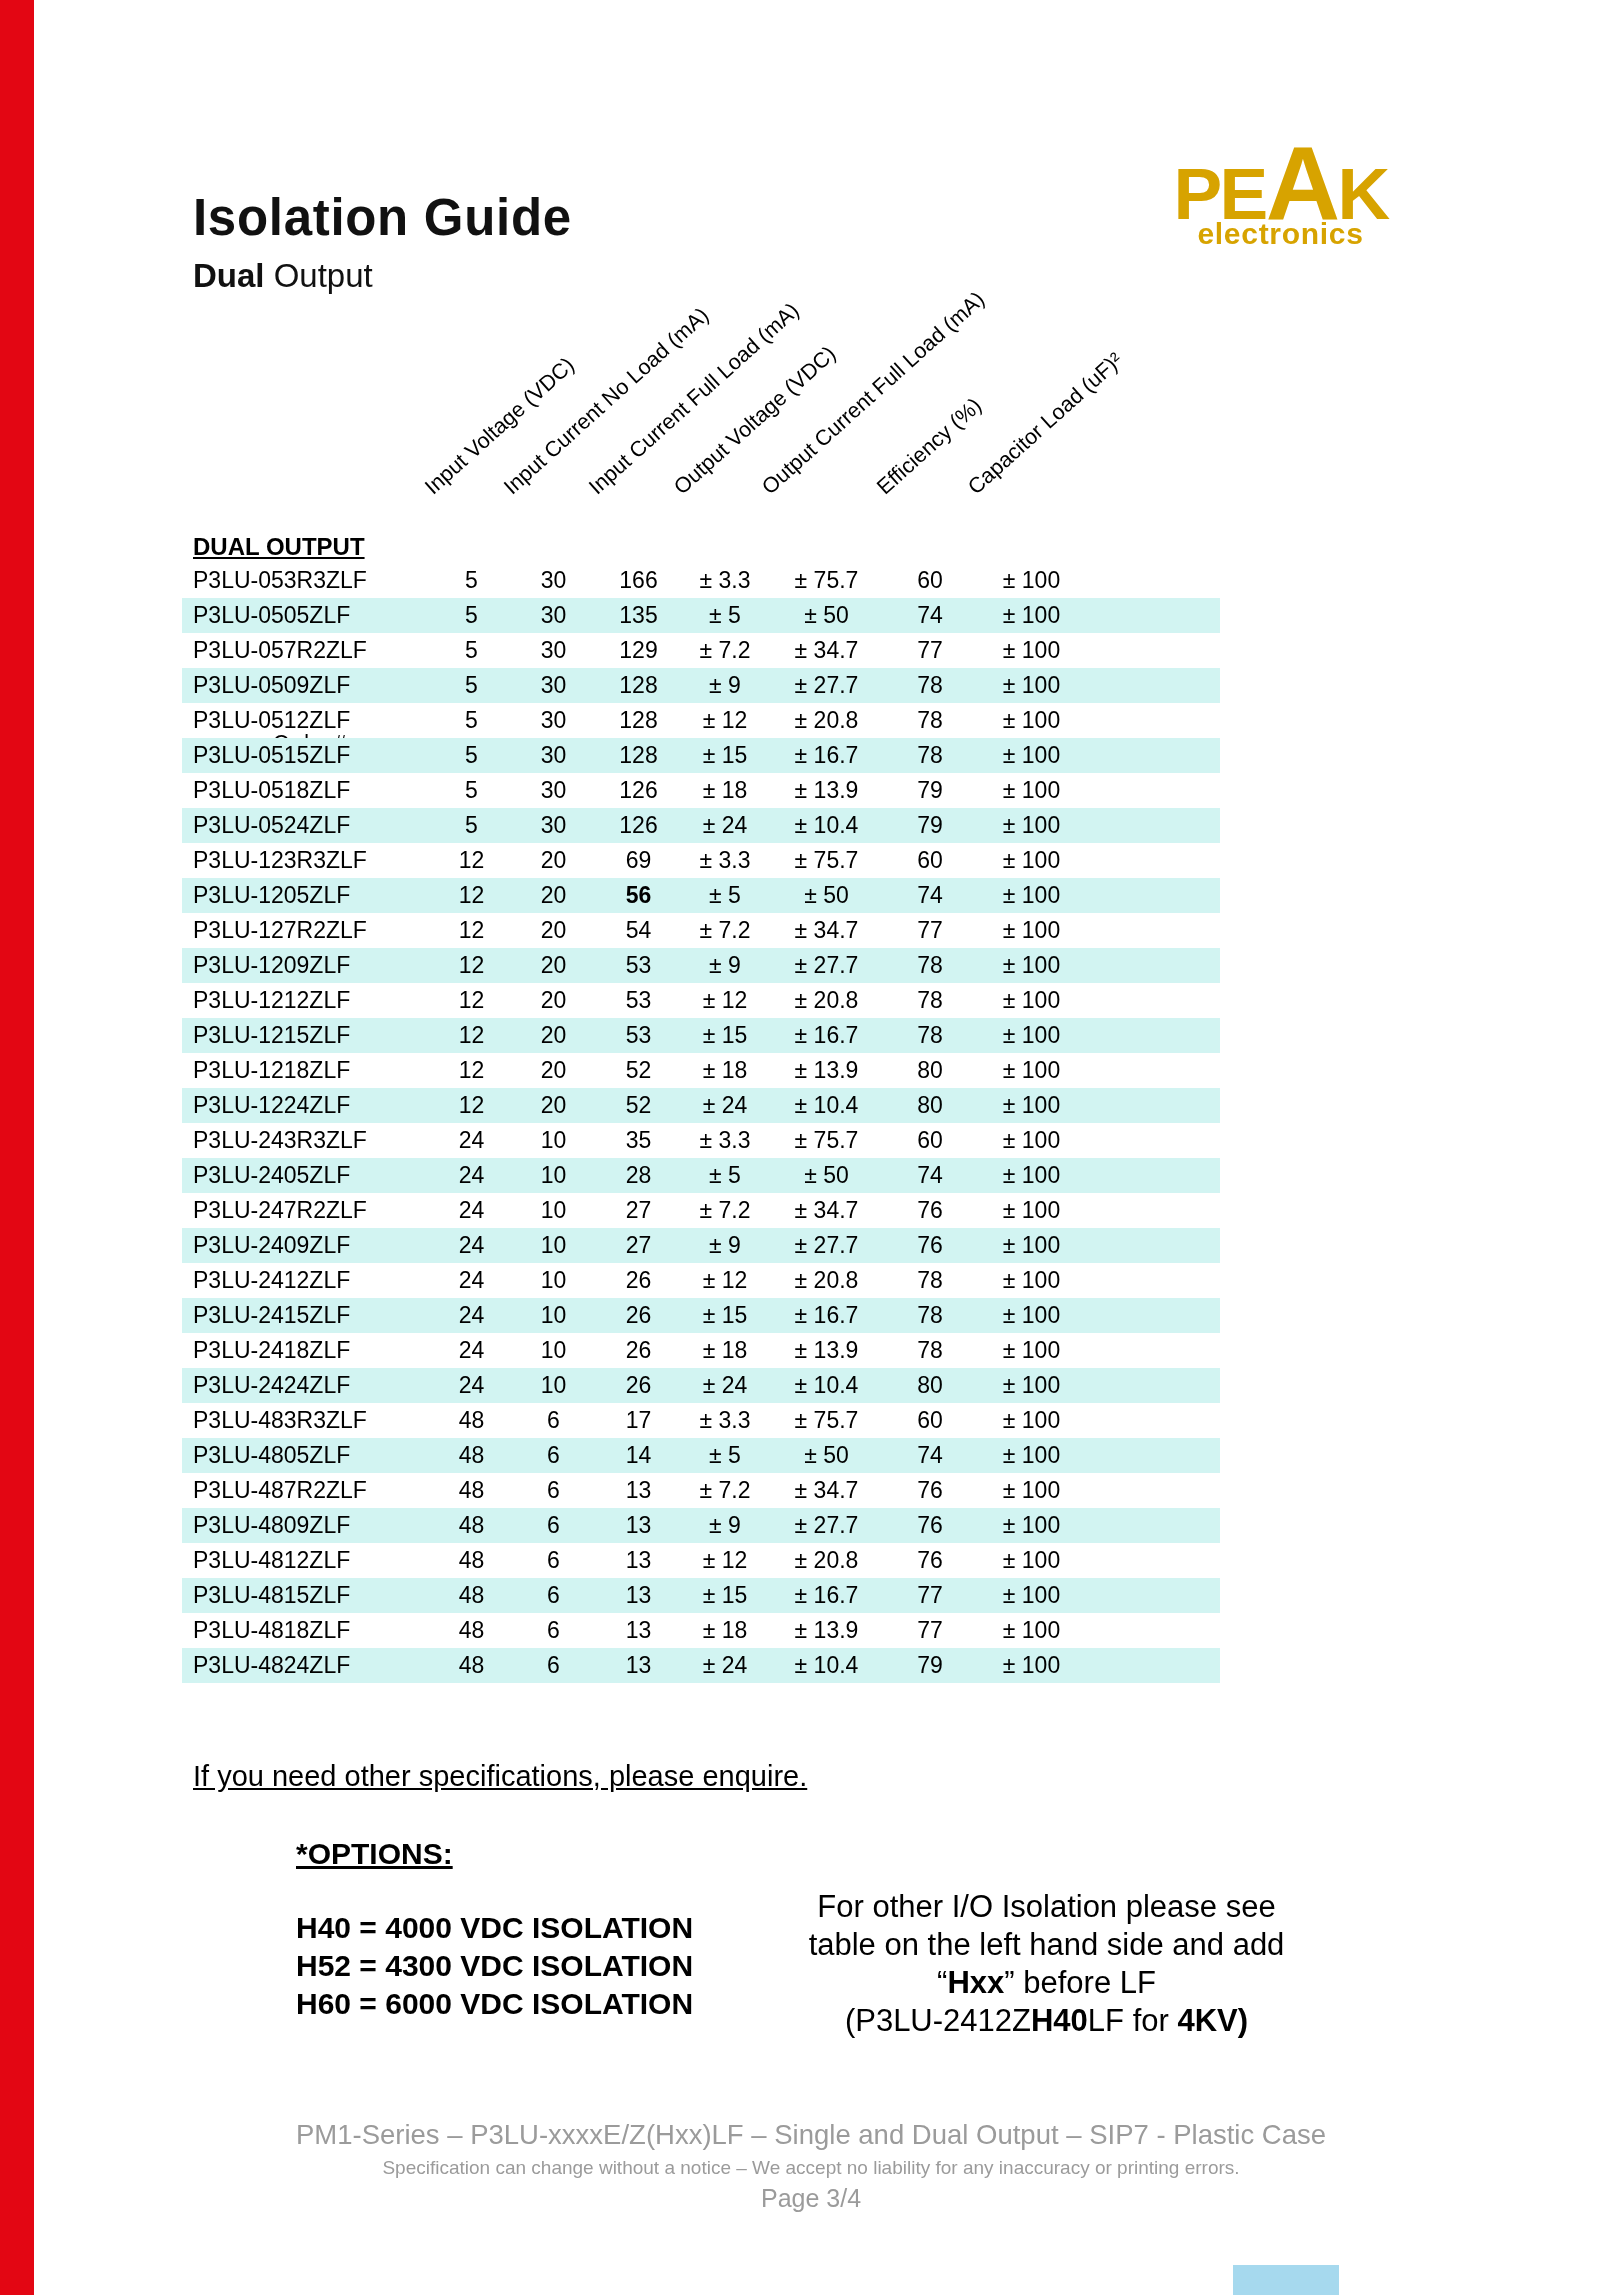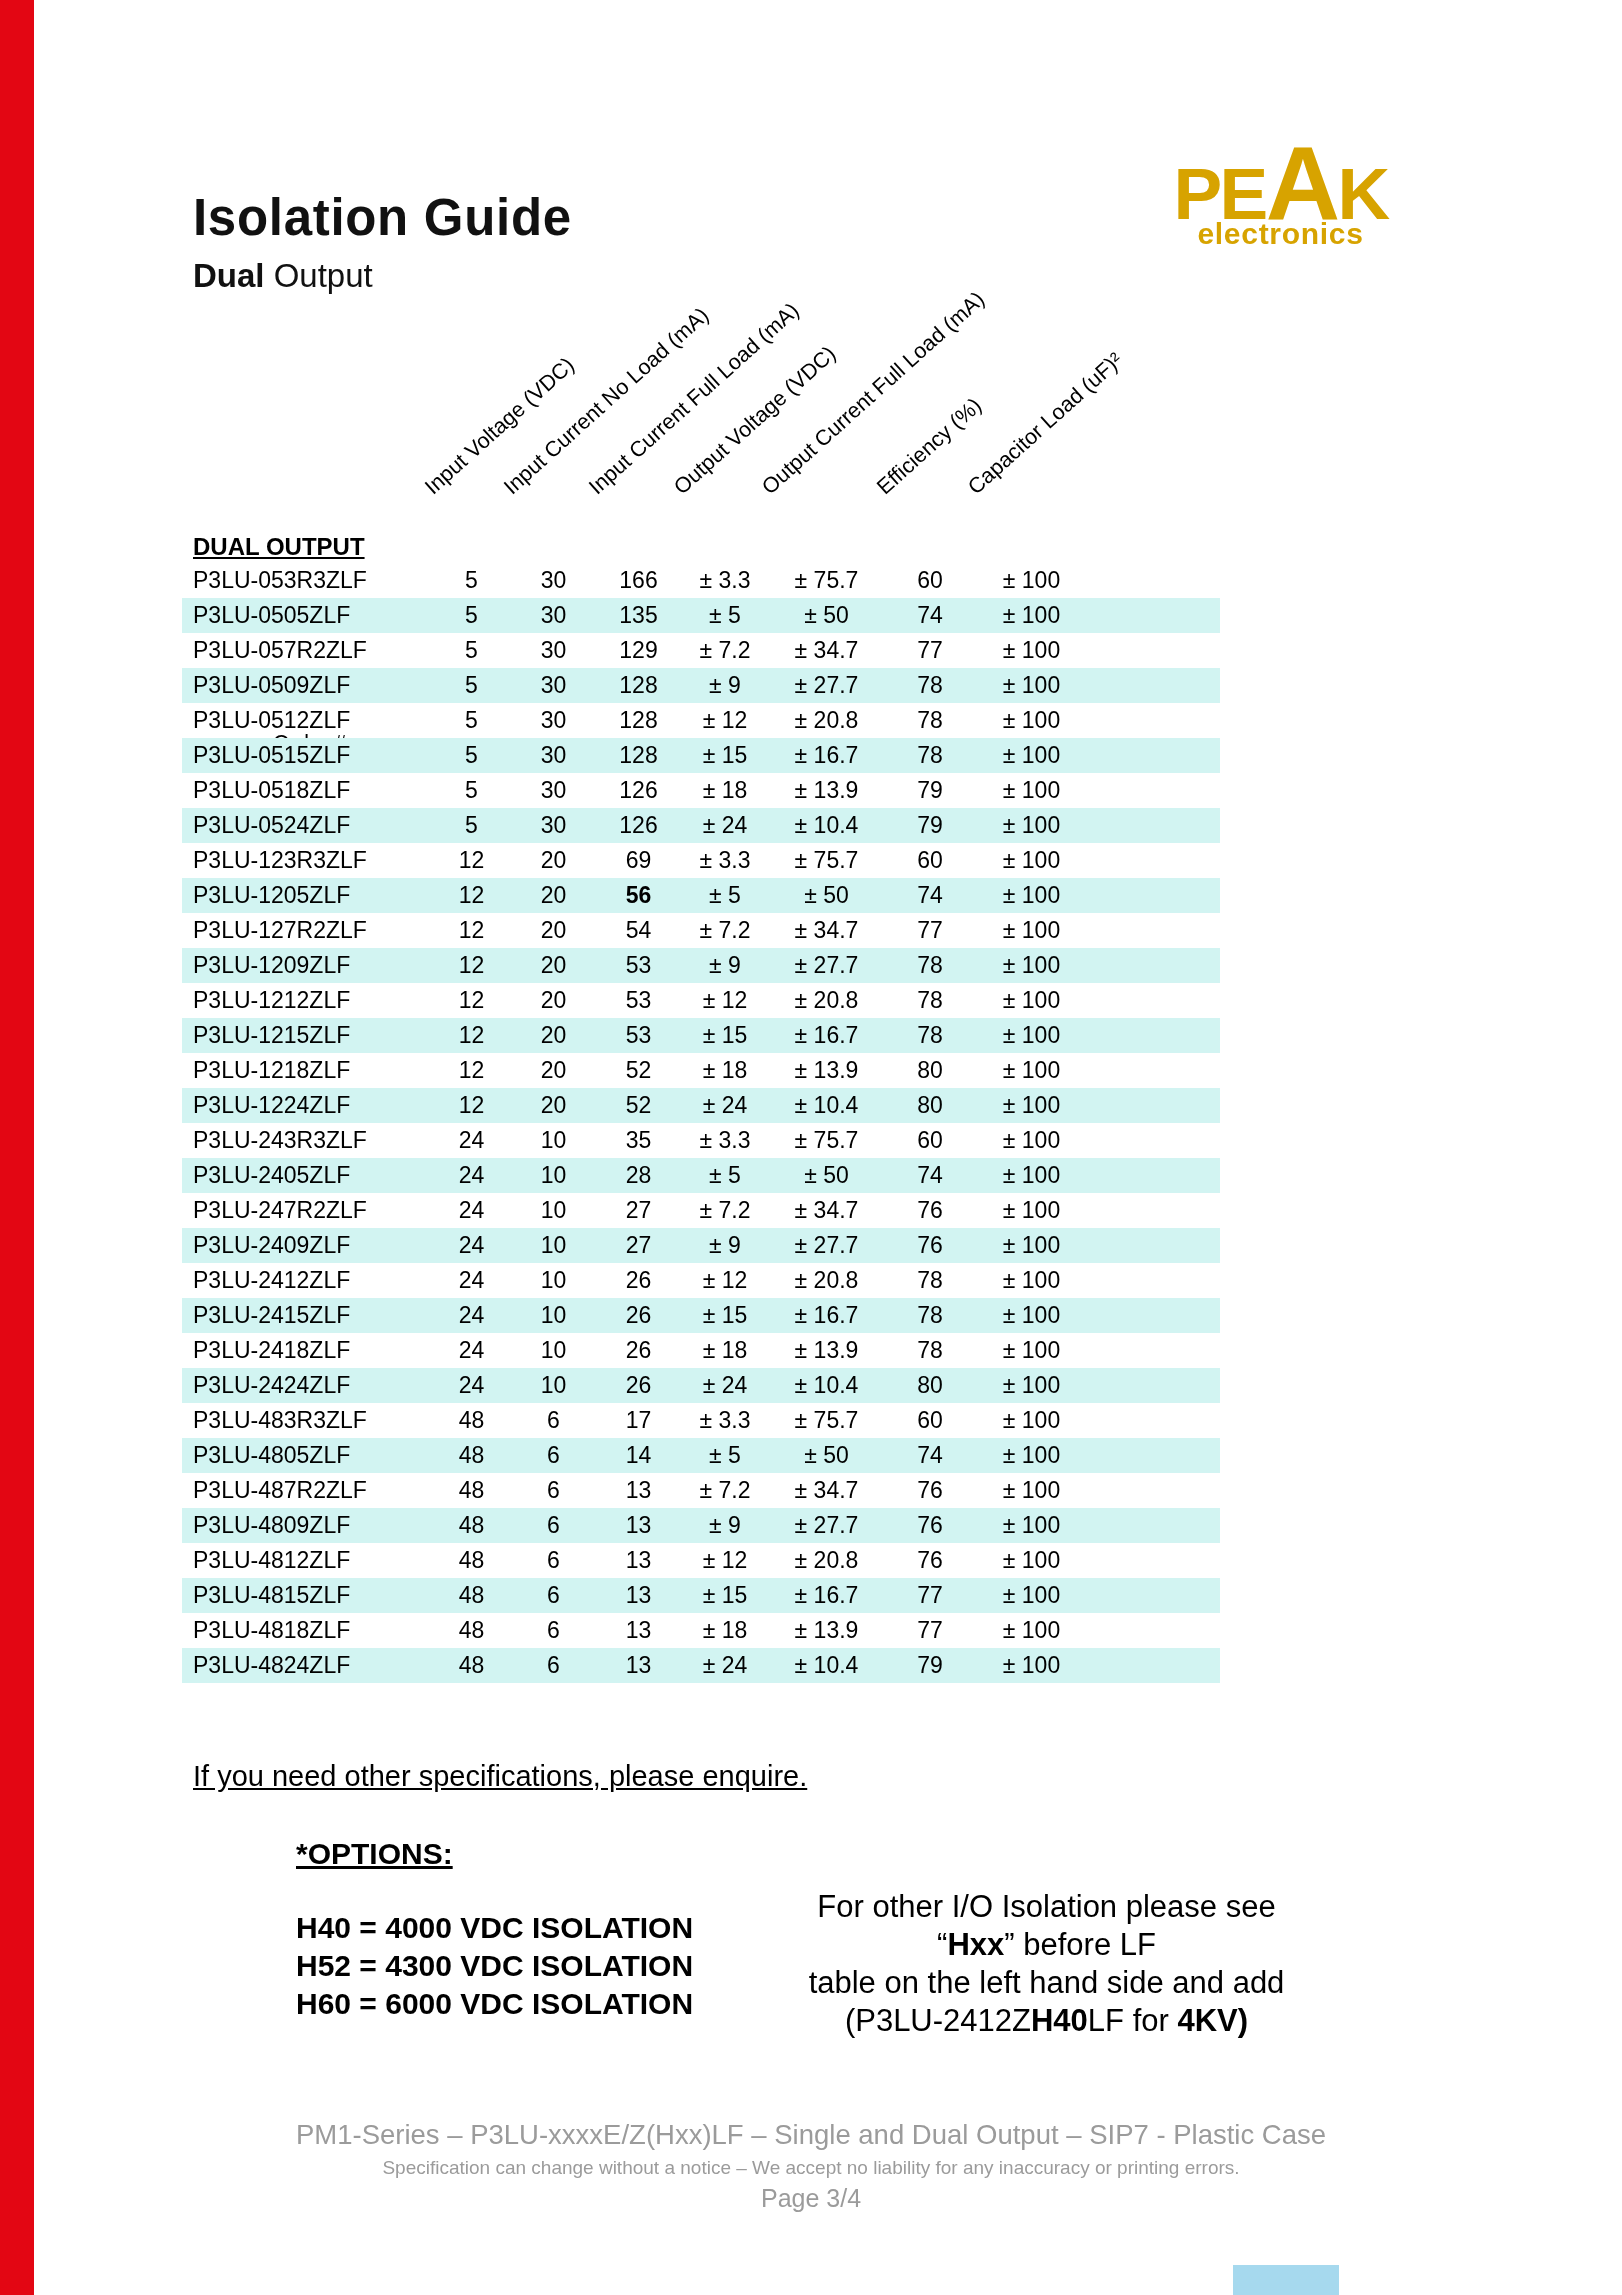--- a/index.html
+++ b/index.html
@@ -430,22 +430,22 @@
 
   <div class="options">
     <div class="opt-title">*OPTIONS:</div>
     <div class="opt">H40 = 4000 VDC ISOLATION</div>
     <div class="opt">H52 = 4300 VDC ISOLATION</div>
     <div class="opt">H60 = 6000 VDC ISOLATION</div>
   </div>
 
   <div class="iso-note">
     <div>For other I/O Isolation please see</div>
+    <div>table on the left hand side and add</div>
     <div><span>“</span><b>Hxx</b><span>” before LF</span></div>
-    <div>table on the left hand side and add</div>
     <div><span>(P3LU-2412Z</span><b>H40</b><span>LF for </span><b>4KV)</b></div>
   </div>
 
   <div class="footer-1">PM1-Series – P3LU-xxxxE/Z(Hxx)LF – Single and Dual Output – SIP7 - Plastic Case</div>
   <div class="footer-2">Specification can change without a notice – We accept no liability for any inaccuracy or printing errors.</div>
   <div class="footer-3">Page 3/4</div>
 
   <div class="corner-mark"></div>
 
 </div>

